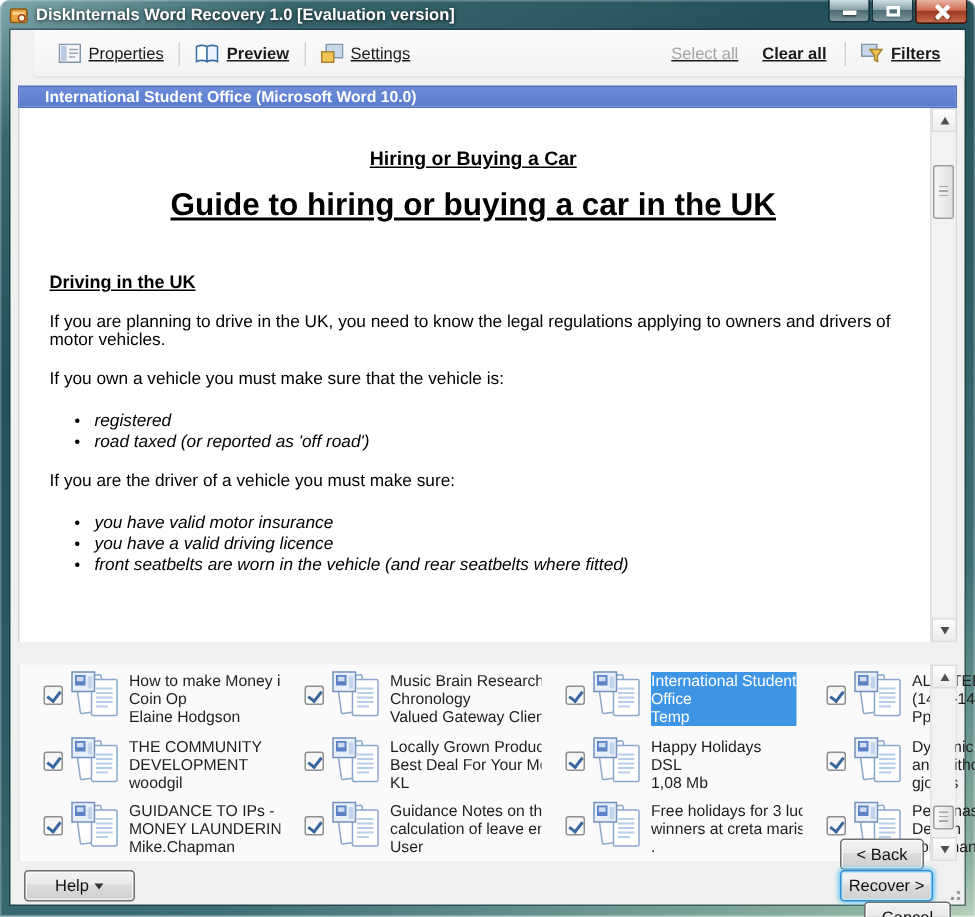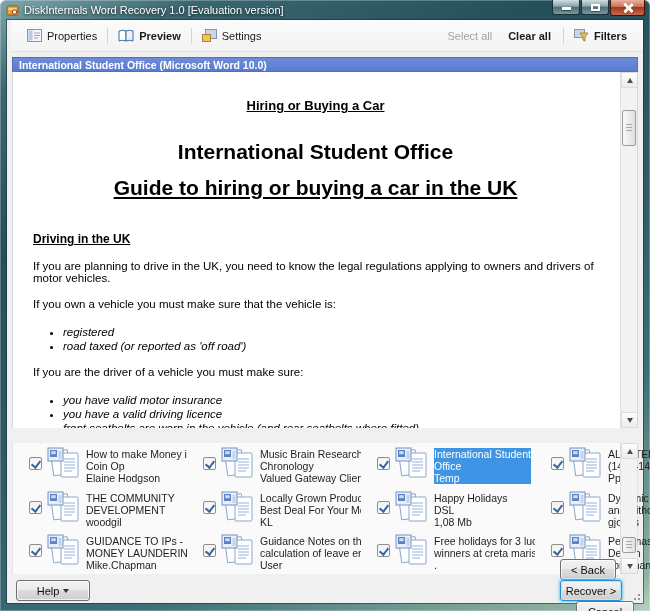--- a/index.html
+++ b/index.html
@@ -5,51 +5,51 @@
   * { margin:0; padding:0; box-sizing:border-box; }
   html,body { width:650px; height:611px; overflow:hidden;
     font-family:"Liberation Sans", sans-serif; }
 
   
   .window { position:absolute; inset:0; border-radius:6px 6px 0 0;
     background:linear-gradient(155deg,#7fa8ad 0%,#3a6870 10%,#24505c 28%,#2e5b66 52%,#3d6f76 74%,#8fb3a2 96%,#b9d2bd 100%);
     box-shadow:inset 0 0 0 1px rgba(255,255,255,.25);
   }
   .titlebar { position:absolute; left:0; top:0; right:0; height:20px; display:flex; align-items:center; padding-left:6px; }
-  .titlebar-title { color:#fff; font-size:11px; margin-left:5px; text-shadow:0 1px 3px rgba(0,0,0,.8); white-space:nowrap; }
+  .titlebar-title { color:#fff; font-size:11px; margin-left:5px; text-shadow:0 1px 3px rgba(0,0,0,.8); white-space:nowrap;font-weight:bold; }
   .win-buttons { position:absolute; top:0; right:5px; display:flex; }
   .win-btn { width:28px; height:15px; border:1px solid #16323a; border-top:none; border-radius:0 0 3px 3px;
     background:linear-gradient(#cfdfe2,#8aa3a8 45%,#4f6d74 50%,#7b969a); position:relative; margin-left:1px; cursor:default; }
   .win-btn.close { width:35px; height:16px;
     background:linear-gradient(#e8b2a4,#cf6f52 45%,#9c3a22 50%,#c96a4a); border-color:#401208; }
   .glyph-min { position:absolute; left:9px; bottom:4px; width:9px; height:3px; background:#fff; box-shadow:0 1px 1px rgba(0,0,0,.5); }
   .glyph-max { position:absolute; left:9px; top:4px; width:9px; height:7px; border:2px solid #fff; box-shadow:0 1px 1px rgba(0,0,0,.4); }
   .glyph-close { position:absolute; left:12px; top:3px; width:10px; height:10px; }
   .glyph-close::before,.glyph-close::after { content:""; position:absolute; left:4px; top:-1px; width:2.5px; height:12px; background:#fff; border-radius:1px; box-shadow:0 1px 1px rgba(0,0,0,.4); }
   .glyph-close::before { transform:rotate(45deg);} .glyph-close::after { transform:rotate(-45deg);}
 
   
   .client { position:absolute; left:7px; right:7px; top:20px; bottom:8px; background:#f0f0f0;
     box-shadow:0 0 0 1px rgba(20,40,46,.55); }
 
   
-  .toolbar { position:absolute; left:4px; right:0; top:0; height:32px;
+  .toolbar { position:absolute; left:16px; right:0; top:0; height:32px;
     background:linear-gradient(#fbfbfb,#f3f3f3); border-bottom:1px solid #e2e2e2;
-    display:flex; align-items:center; padding:0 10px; font-size:11px; color:#1a1a1a; }
+    display:flex; align-items:center; padding:0 10px; font-size:11px; color:#1a1a1a;text-decoration:underline; }
   .tb-btn { display:flex; align-items:center; gap:5px; padding:3px 6px; border-radius:3px; cursor:default; }
   .tb-sep { width:1px; height:16px; background:#d5d5d5; margin:0 4px; }
   .tb-right { margin-left:auto; display:flex; align-items:center; }
   .bold { font-weight:bold; }
   .disabled { color:#a3a3a3; }
   .tb-link { padding:3px 8px; }
 
   
   .band { position:absolute; left:5px; right:5px; }
   .blue-bar { background:linear-gradient(#6d8cd8,#5a7ccf); color:#fff; font-size:10.5px; font-weight:bold;
-    line-height:15px; padding-left:6px; border:1px solid #4f6fc0; white-space:nowrap; overflow:hidden; }
+    line-height:15px; padding-left:17px; border:1px solid #4f6fc0; white-space:nowrap; overflow:hidden; }
   .preview-header { top:37px; height:15px; }
   .status-bar { top:408px; height:15px; }
 
   
   .preview { top:52px; height:356px; background:#fff; border-left:1px solid #d6d6d6; border-right:1px solid #d6d6d6; overflow:hidden; }
   .doc { position:absolute; inset:0 17px 0 0; padding:14px 22px 0 20px; color:#000; font-size:11.5px; }
   .doc-title { text-align:center; font-size:13px; font-weight:bold; text-decoration:underline; margin-top:12px; }
   .doc-big1 { text-align:center; font-size:21px; font-weight:bold; margin-top:27px; }
   .doc-big2 { text-align:center; font-size:21px; font-weight:bold; margin-top:12px;text-decoration:underline; }
   .doc-section { font-size:12px; font-weight:bold; text-decoration:underline; margin-top:32px; }
@@ -163,21 +163,20 @@
           <span class="bold">Filters</span>
         </div>
       </div>
     </div>
 
     <div class="band blue-bar preview-header">International Student Office  (Microsoft Word 10.0)</div>
 
     <div class="band preview">
       <div class="doc">
         <div class="doc-title">Hiring or Buying a Car</div>
-        <div class="doc-big1">International Student Office</div>
         <div class="doc-big2">Guide to hiring or buying a car in the UK</div>
         <div class="doc-section">Driving in the UK</div>
         <p>If you are planning to drive in the UK, you need to know the legal regulations applying to owners and drivers of motor vehicles.</p>
         <p>If you own a vehicle you must make sure that the vehicle is:</p>
         <ul>
             <li>registered</li>
             <li>road taxed (or reported as 'off road')</li>
           </ul>
         <p>If you are the driver of a vehicle you must make sure:</p>
         <ul>

